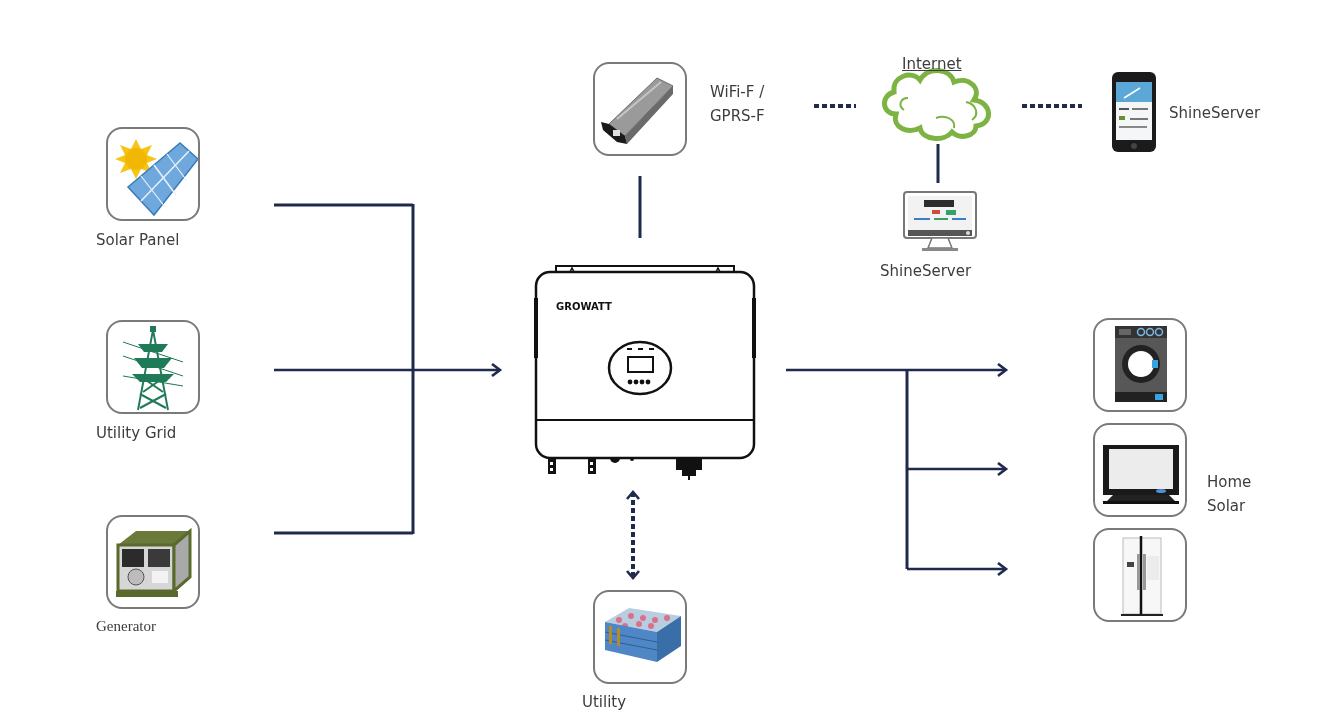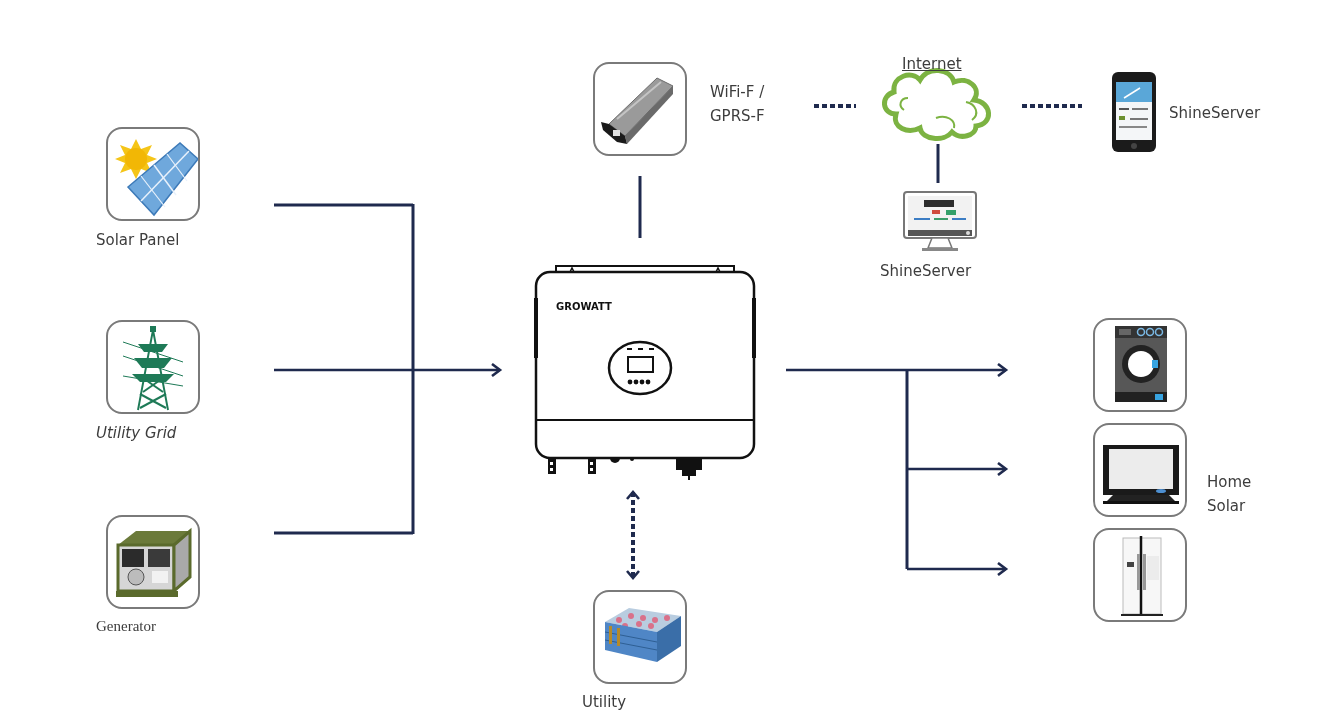--- a/index.html
+++ b/index.html
@@ -76,21 +76,21 @@
       <line x1="55" y1="56" x2="35" y2="70"></line>
     </g>
     <g fill="#1e7a57">
       <path d="M30,22 L60,22 L54,30 L36,30 Z"></path>
       <path d="M26,36 L64,36 L56,46 L34,46 Z"></path>
       <path d="M24,52 L66,52 L58,60 L32,60 Z"></path>
       <rect x="42" y="4" width="6" height="6"></rect>
     </g>
   </svg>
 </div>
-<div class="label" style="left:96px;top:424px;width:116px;font-style:italic;">Utility Grid</div>
+<div class="label" style="left:96px;top:424px;width:116px;">Utility Grid</div>
 
 <div class="node-box" style="left:106px;top:515px;">
   <svg width="90" height="90">
     <polygon points="10,28 28,14 82,14 66,28" fill="#6b7a3a"></polygon>
     <rect x="10" y="28" width="56" height="46" fill="#d6d6d6" stroke="#5a6a2c" stroke-width="3"></rect>
     <polygon points="66,28 82,14 82,60 66,74" fill="#a9a9a9" stroke="#5a6a2c" stroke-width="3"></polygon>
     <rect x="14" y="32" width="22" height="18" fill="#2b2b2b"></rect>
     <rect x="40" y="32" width="22" height="18" fill="#3a3a3a"></rect>
     <circle cx="28" cy="60" r="8" fill="#bcbcbc" stroke="#555" stroke-width="1"></circle>
     <rect x="44" y="54" width="16" height="12" fill="#f2f2f2"></rect>

